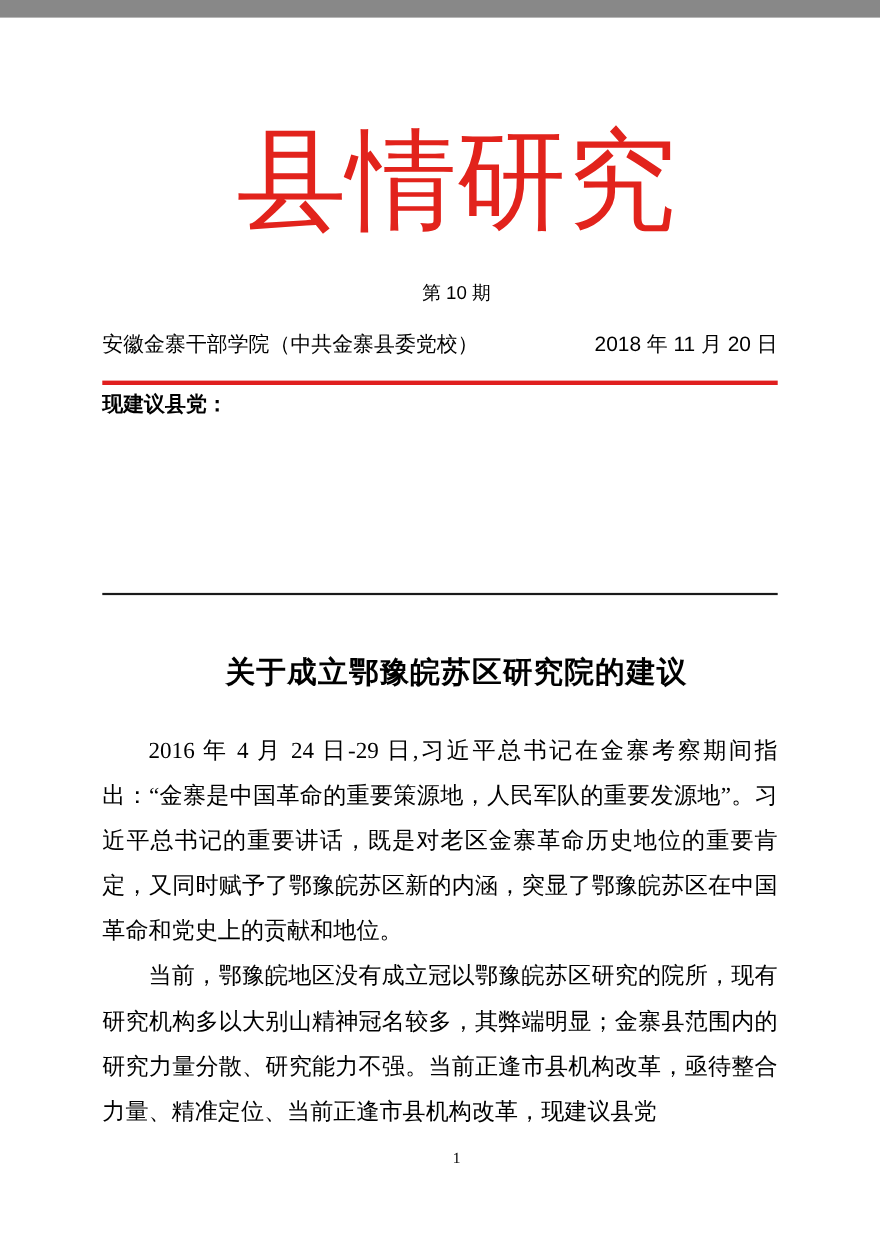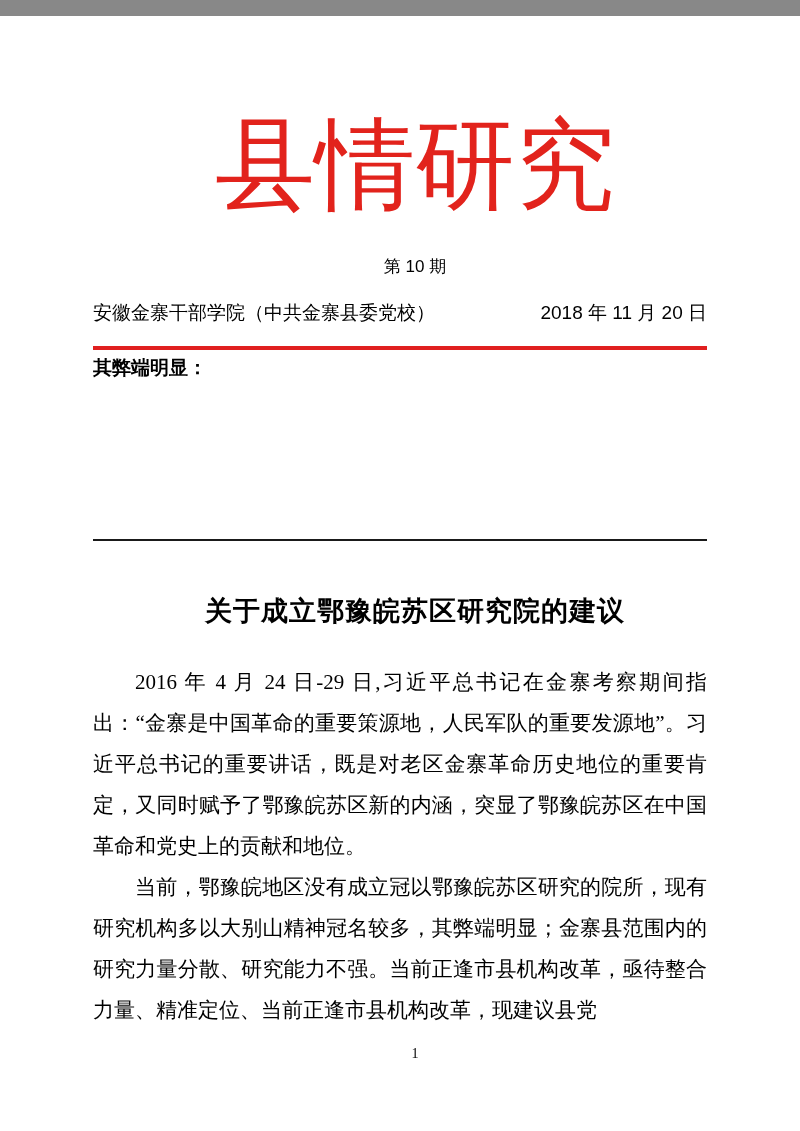--- a/index.html
+++ b/index.html
@@ -101,21 +101,21 @@
 
   <div class="issue">第 10 期</div>
 
   <div class="header-row">
     <span>安徽金寨干部学院（中共金寨县委党校）</span>
     <span>2018 年 11 月 20 日</span>
   </div>
 
   <div class="red-rule"></div>
 
-  <div class="approval">其弊端明显：</div>
+  <div class="approval">现建议县党：</div>
 
   <div class="thin-rule"></div>
 
   <div class="article-title">关于成立鄂豫皖苏区研究院的建议</div>
 
   <div class="article-body">
       <p>2016 年 4 月 24 日-29 日,习近平总书记在金寨考察期间指出：“金寨是中国革命的重要策源地，人民军队的重要发源地”。习近平总书记的重要讲话，既是对老区金寨革命历史地位的重要肯定，又同时赋予了鄂豫皖苏区新的内涵，突显了鄂豫皖苏区在中国革命和党史上的贡献和地位。</p>
       <p>当前，鄂豫皖地区没有成立冠以鄂豫皖苏区研究的院所，现有研究机构多以大别山精神冠名较多，其弊端明显；金寨县范围内的研究力量分散、研究能力不强。当前正逢市县机构改革，亟待整合力量、精准定位、当前正逢市县机构改革，现建议县党</p>
     </div>
 

